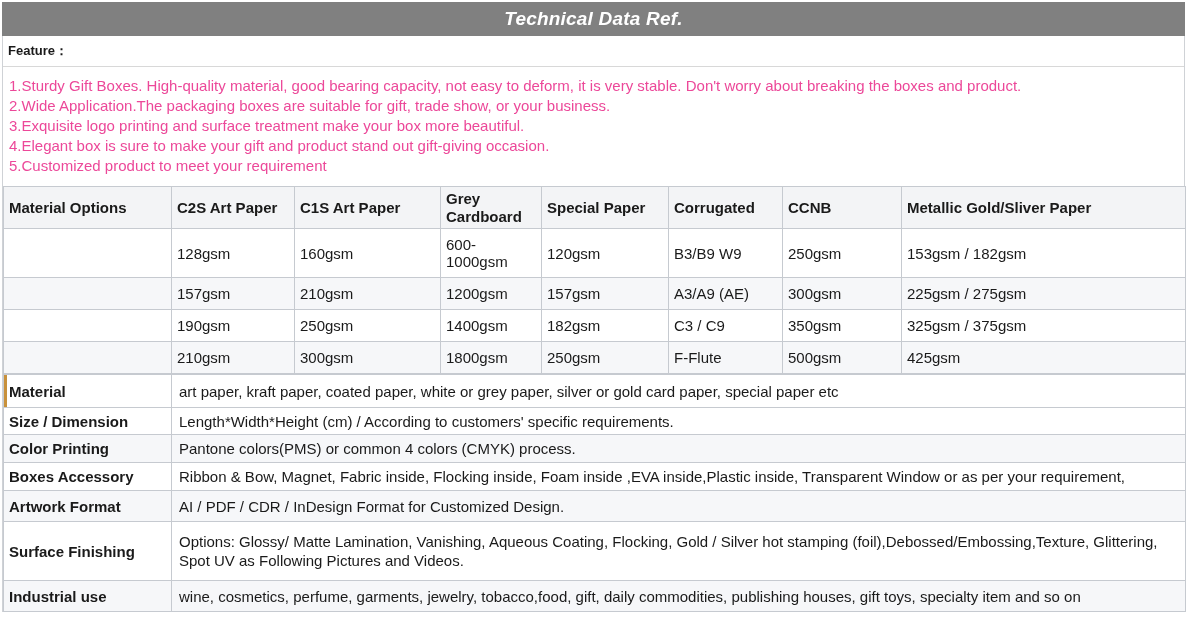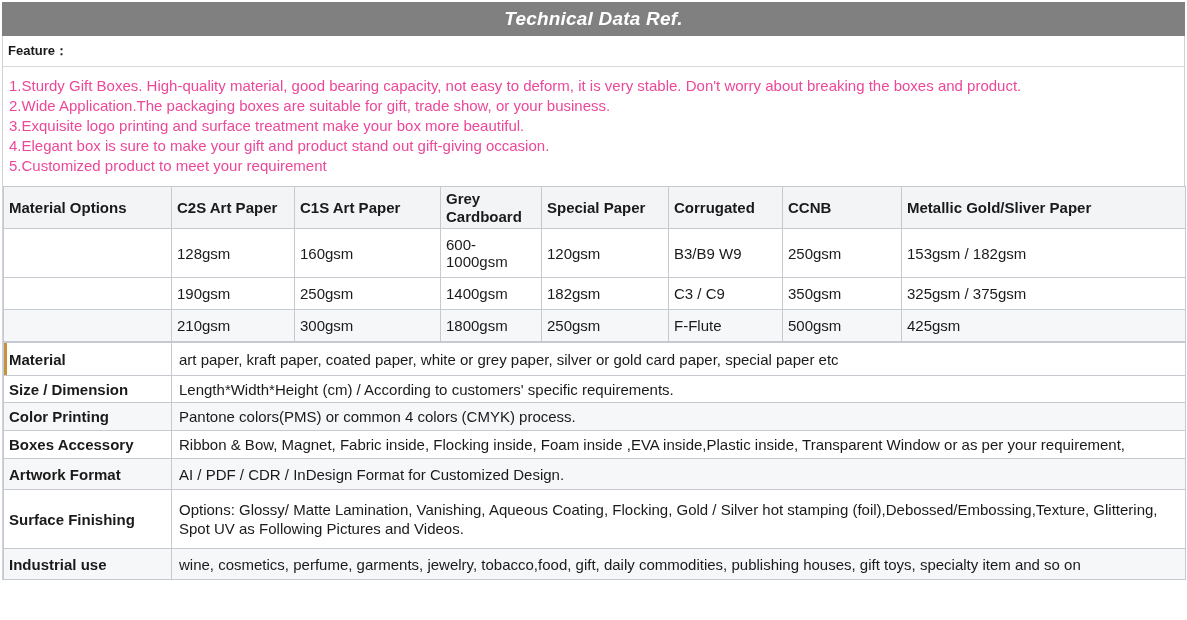--- a/index.html
+++ b/index.html
@@ -107,20 +107,30 @@
         <tr>
           <td></td>
           <td>128gsm</td>
           <td>160gsm</td>
           <td>600-1000gsm</td>
           <td>120gsm</td>
           <td>B3/B9 W9</td>
           <td>250gsm</td>
           <td>153gsm / 182gsm</td>
         </tr>
+        <tr class="alt">
+          <td></td>
+          <td>157gsm</td>
+          <td>210gsm</td>
+          <td>1200gsm</td>
+          <td>157gsm</td>
+          <td>A3/A9 (AE)</td>
+          <td>300gsm</td>
+          <td>225gsm / 275gsm</td>
+        </tr>
         <tr>
           <td></td>
           <td>190gsm</td>
           <td>250gsm</td>
           <td>1400gsm</td>
           <td>182gsm</td>
           <td>C3 / C9</td>
           <td>350gsm</td>
           <td>325gsm / 375gsm</td>
         </tr>

